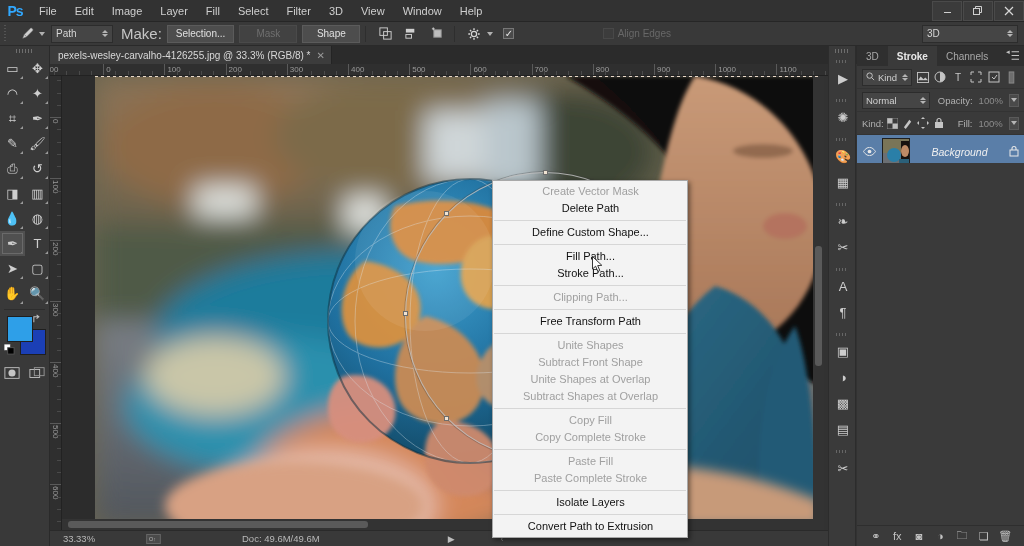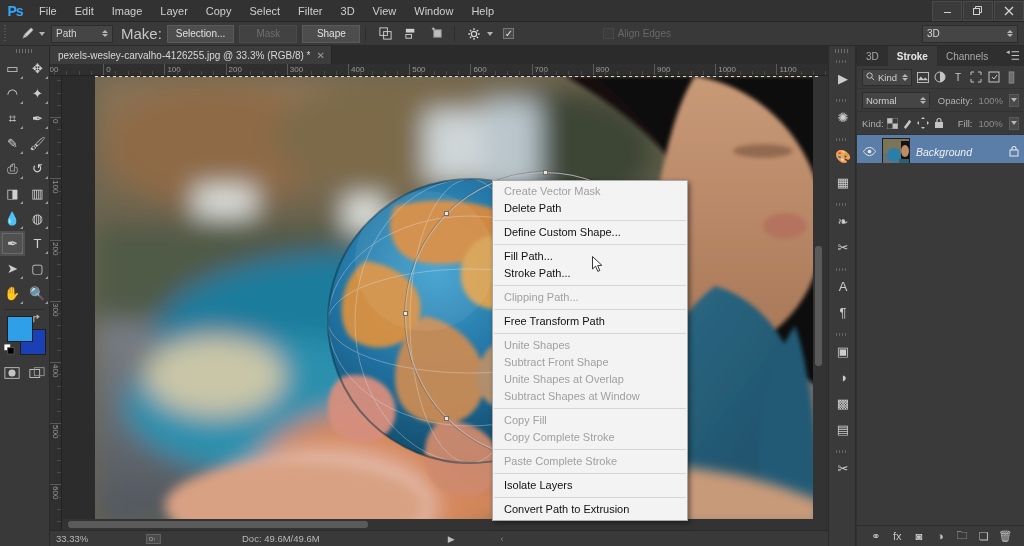--- a/index.html
+++ b/index.html
@@ -2,21 +2,21 @@
 <html><head>
 <meta charset="utf-8">
 <style>
   * { box-sizing: border-box; margin:0; padding:0; }
   html,body { width:1024px; height:546px; overflow:hidden; }
   body {
     font-family: "Liberation Sans", sans-serif;
     background:#323232; color:#c8c8c8;
     font-size:11px; -webkit-font-smoothing:antialiased;
   }
-  .app { position:relative; width:1024px; height:546px; }
+  .app { position:relative; width:1024px; height:546px;text-align:center; }
 
   
   .titlebar{
     position:absolute; left:0; top:0; width:1024px; height:22px;
     background:#323232; display:flex; align-items:center;
     border-bottom:1px solid #262626;
   }
   .ps-logo{
     width:30px; height:22px; display:flex; align-items:center; justify-content:center;
     color:#31a8ff; font-weight:bold; font-size:14px; letter-spacing:-1px;
@@ -247,21 +247,21 @@
 
 <div class="app">
 
   <div class="titlebar">
     <div class="ps-logo">Ps</div>
     <div class="menubar" id="menubar">
         <div class="mi">File</div>
         <div class="mi">Edit</div>
         <div class="mi">Image</div>
         <div class="mi">Layer</div>
-        <div class="mi">Copy</div>
+        <div class="mi">Fill</div>
         <div class="mi">Select</div>
         <div class="mi">Filter</div>
         <div class="mi">3D</div>
         <div class="mi">View</div>
         <div class="mi">Window</div>
         <div class="mi">Help</div>
       </div>
     <div class="wincontrols">
       <div class="wc">
         <svg width="9" height="9" viewBox="0 0 9 9">
@@ -964,25 +964,26 @@
       <div class="ctxitem">Fill Path...</div>
       <div class="ctxitem">Stroke Path...</div>
       <div class="ctxsep"></div>
       <div class="ctxitem disabled">Clipping Path...</div>
       <div class="ctxsep"></div>
       <div class="ctxitem">Free Transform Path</div>
       <div class="ctxsep"></div>
       <div class="ctxitem disabled">Unite Shapes</div>
       <div class="ctxitem disabled">Subtract Front Shape</div>
       <div class="ctxitem disabled">Unite Shapes at Overlap</div>
-      <div class="ctxitem disabled">Subtract Shapes at Window</div>
+      <div class="ctxitem disabled">Subtract Shapes at Overlap</div>
       <div class="ctxsep"></div>
       <div class="ctxitem disabled">Copy Fill</div>
       <div class="ctxitem disabled">Copy Complete Stroke</div>
       <div class="ctxsep"></div>
+      <div class="ctxitem disabled">Paste Fill</div>
       <div class="ctxitem disabled">Paste Complete Stroke</div>
       <div class="ctxsep"></div>
       <div class="ctxitem">Isolate Layers</div>
       <div class="ctxsep"></div>
       <div class="ctxitem">Convert Path to Extrusion</div>
     </div>
 
   <div class="cursor">
     <svg width="12" height="18" viewBox="0 0 12 18">
       <path d="M0.5 0.5 L0.5 13 L3.6 10.2 L5.8 15.4 L7.8 14.5 L5.7 9.6 L9.8 9.3 Z" fill="#ffffff" stroke="#222" stroke-width="0.9"></path>

